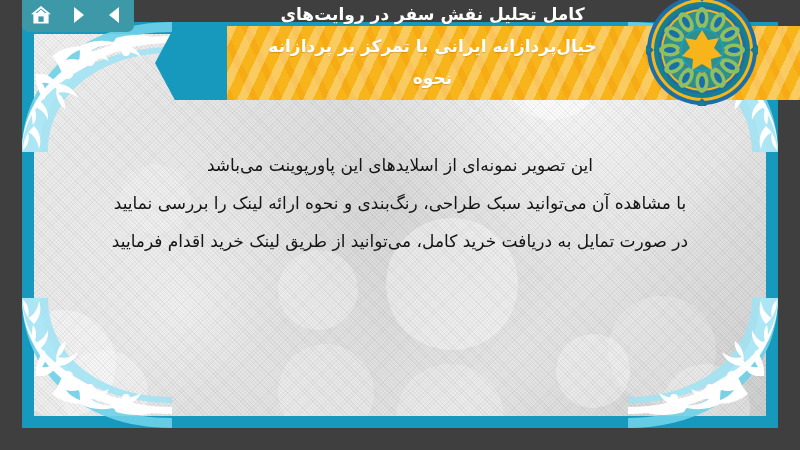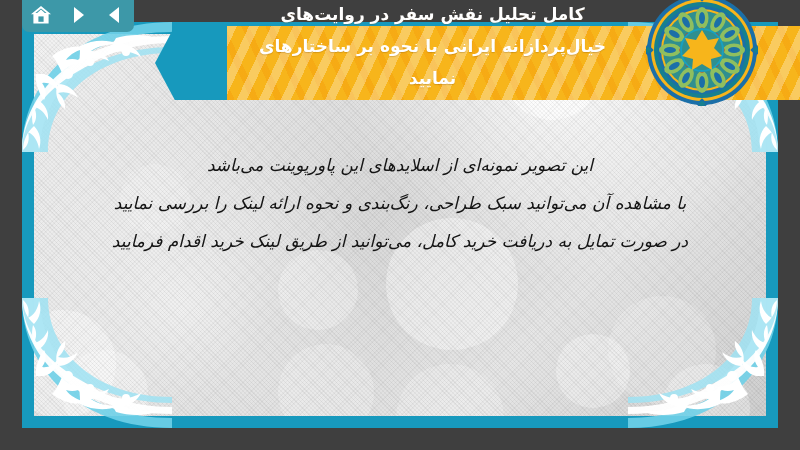--- a/index.html
+++ b/index.html
@@ -64,21 +64,20 @@
     position: absolute;
     left: 12px;
     top: 12px;
     right: 12px;
     bottom: 12px;
     overflow: hidden;
     background:
       radial-gradient(circle at 72% 8%,  rgba(255,255,255,.95) 0%, rgba(255,255,255,0) 34%),
       radial-gradient(circle at 20% 72%, rgba(255,255,255,.55) 0%, rgba(255,255,255,0) 32%),
       linear-gradient(135deg, #f2f2f2 0%, #d9d9d9 48%, #e6e6e6 72%, #cfcfcf 100%);
-    font-style: italic;
   }
   
   .hatch {
     position: absolute;
     inset: 0;
     background-image:
       repeating-linear-gradient(45deg, rgba(0,0,0,.05) 0 1px, rgba(0,0,0,0) 1px 3px),
       repeating-linear-gradient(-45deg, rgba(0,0,0,.035) 0 1px, rgba(0,0,0,0) 1px 3px);
     pointer-events: none;
   }
@@ -305,22 +304,22 @@
         </g>
       </svg>
     </div>
   </div>
 
   <div class="title-wrap">
     <div class="title-arrow"></div>
     <div class="title-band"></div>
     <div class="title-text">
       <span class="tl">کامل تحلیل نقش سفر در روایت‌های</span>
-      <span class="tl">خیال‌پردازانه ایرانی با نحوه بر ساختارهای</span>
-      <span class="tl">نمایید</span>
+      <span class="tl">خیال‌پردازانه ایرانی با تمرکز بر پردازانه</span>
+      <span class="tl">نحوه</span>
     </div>
   </div>
 
   <div class="medallion">
     <svg width="112" height="112" viewBox="0 0 112 112" aria-hidden="true">
       <circle cx="56" cy="56" r="55" fill="#1b6fa8"></circle>
       <circle cx="56" cy="56" r="51" fill="#f7b51b"></circle>
       <circle cx="56" cy="56" r="48" fill="#17808f"></circle>
       <circle cx="56" cy="56" r="44" fill="#1b6fa8"></circle>
       <circle cx="56" cy="56" r="41" fill="#f7b51b"></circle>

